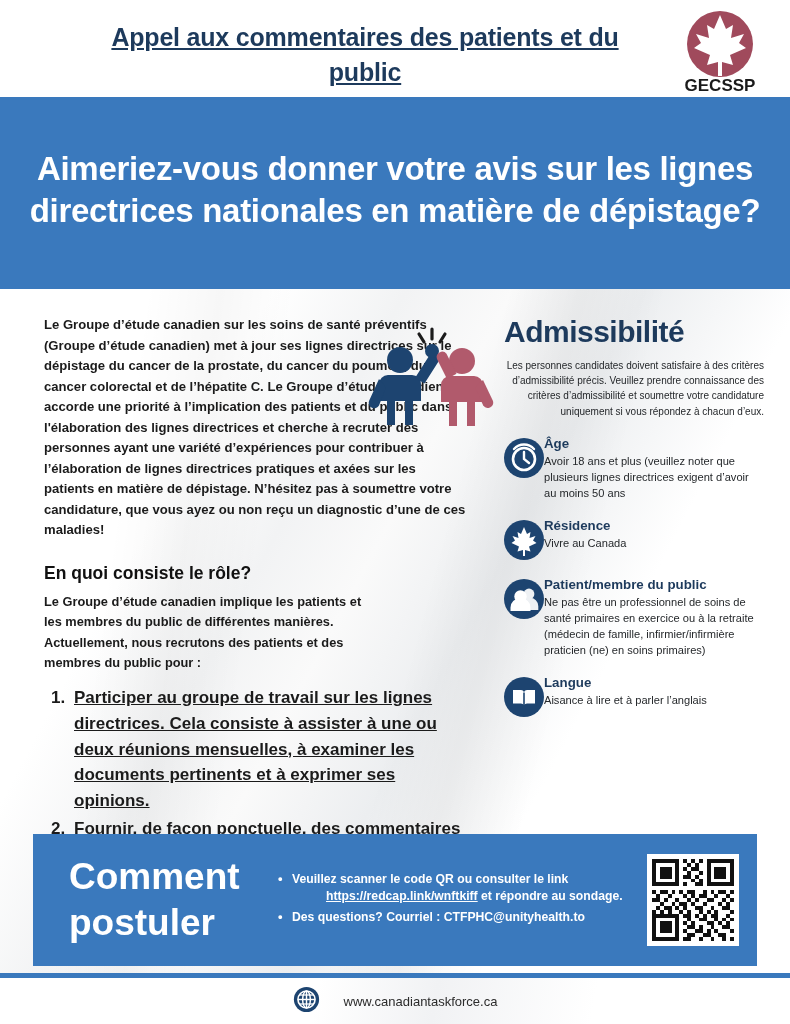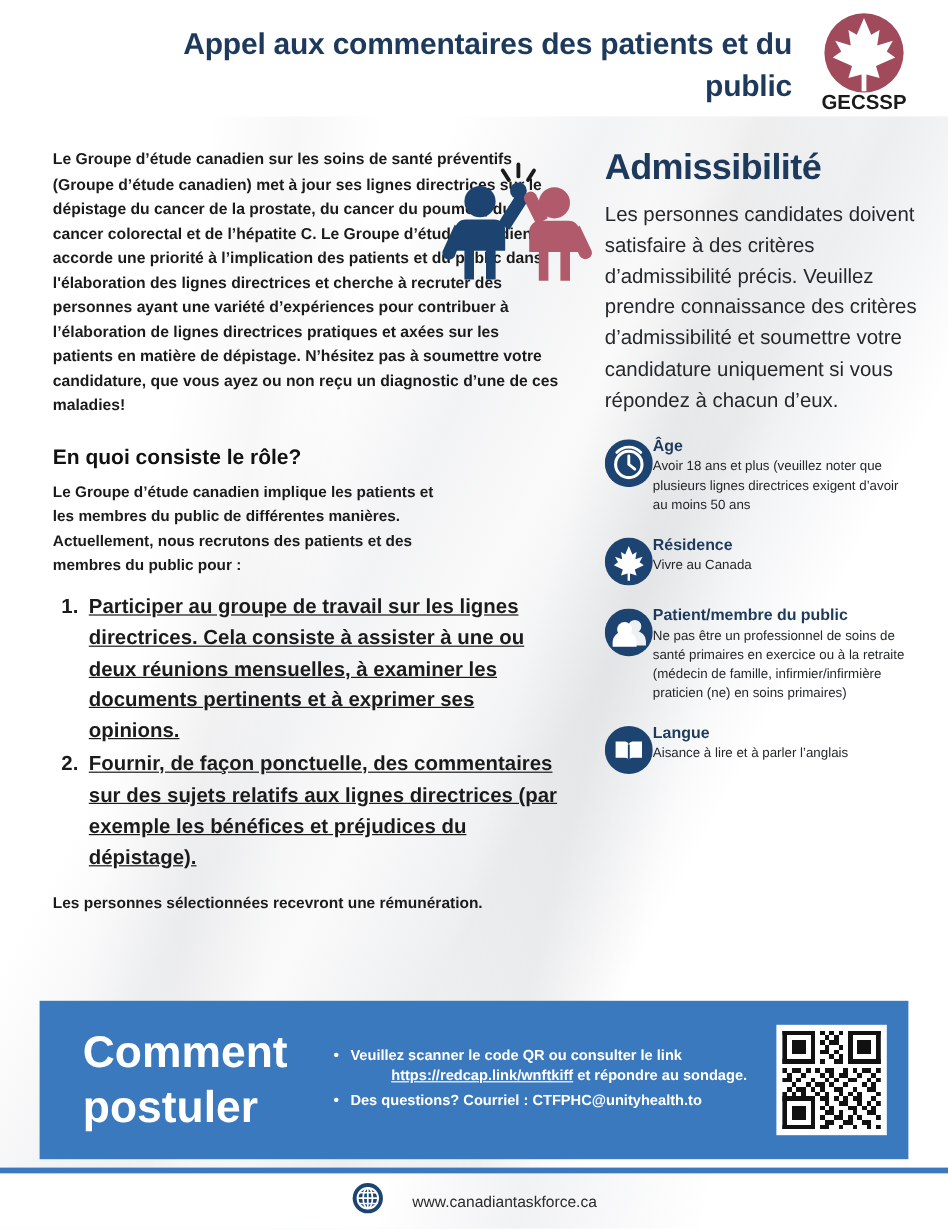--- a/index.html
+++ b/index.html
@@ -26,28 +26,29 @@
   }
 
   
   .header {
     position:relative;
     height:97px;
     background:#ffffff;
   }
   .header-title {
     position:absolute;
-    left:90px; top:20px;
+    left:80px; top:20px;
     width:570px;
-    text-align:right;
+    text-align:center;
     color:#1d3a5c;
     font-size:25px;
     font-weight:bold;
     line-height:1.38;
     letter-spacing:-.2px;
+    text-decoration:underline;
   }
   .logo {
     position:absolute;
     right:14px; top:10px;
     width:112px; height:84px;
   }
 
   
   .hero {
     position:relative;
@@ -118,23 +119,24 @@
 
   
   .h-elig {
     font-size:30px;
     font-weight:bold;
     color:#1d3a5c;
     letter-spacing:-.5px;
     margin-bottom:9px;
   }
   .elig-intro {
-    font-size:17px;
+    font-size:10px;
     line-height:1.52;
     color:#25282b;
+    text-align:right;
   }
   .crit {
     display:flex;
     margin-top:17px;
   }
   .crit-icon {
     flex:0 0 40px;
     width:40px; height:40px;
     margin-top:2px;
   }
@@ -229,20 +231,23 @@
       <svg viewBox="0 0 112 84" width="112" height="84">
         <g transform="translate(18,0)">
           <circle cx="38" cy="34" r="33" fill="#a04a5c"></circle>
           <path d="M38 5 L32 19 L25 15 L27 28 L14 24 L19 33 L12 38 L28 45 L25 55 L36 52 L36 66 L40 66 L40 52 L51 55 L48 45 L64 38 L57 33 L62 24 L49 28 L51 15 L44 19 Z" fill="#ffffff"></path>
         </g>
         <text x="56" y="81" font-family="Liberation Sans, sans-serif" font-size="17" font-weight="bold" fill="#1a1a1a" text-anchor="middle">GECSSP</text>
       </svg>
     </div>
   </div>
 
+  <div class="hero">
+    <div class="hero-title">Aimeriez-vous donner votre avis sur les lignes directrices nationales en matière de dépistage?</div>
+  </div>
 
   <div class="body-wrap">
 
     <div class="col-left">
       <div class="para">Le Groupe d’étude canadien sur les soins de santé préventifs (Groupe d’étude canadien) met à jour ses lignes directrices sur le dépistage du cancer de la prostate, du cancer du poumon, du cancer colorectal et de l’hépatite C. Le Groupe d’étude canadien accorde une priorité à l’implication des patients et du public dans l'élaboration des lignes directrices et cherche à recruter des personnes ayant une variété d’expériences pour contribuer à l’élaboration de lignes directrices pratiques et axées sur les patients en matière de dépistage. N’hésitez pas à soumettre votre candidature, que vous ayez ou non reçu un diagnostic d’une de ces maladies!</div>
 
       <div class="h-role">En quoi consiste le rôle?</div>
 
       <div class="highfive">
         <svg viewBox="0 0 132 104" width="132" height="104">

